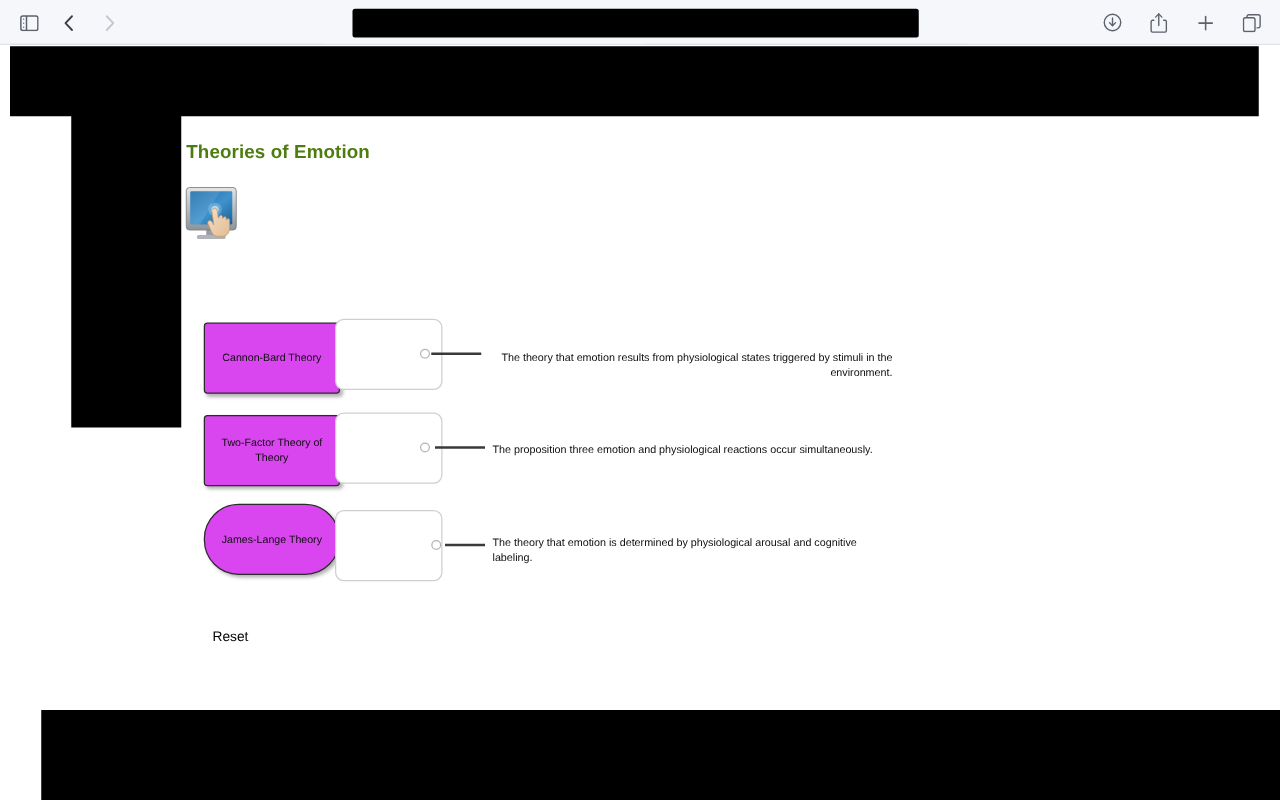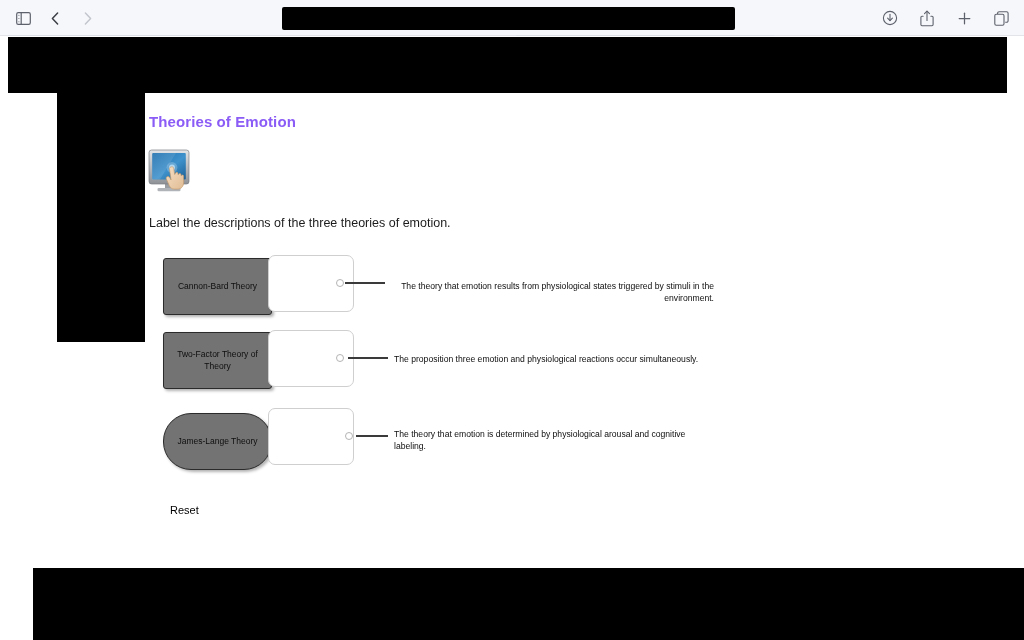--- a/index.html
+++ b/index.html
@@ -75,21 +75,21 @@
     width: 1024px; height: 604px;
     background: #ffffff;
     overflow: hidden;
   }
 
   .page-title {
     position: absolute;
     left: 149px; top: 77px;
     font-size: 15px;
     font-weight: bold;
-    color: #8b5cf6;
+    color: #4d7c0f;
     letter-spacing: .1px;
   }
 
   
   .activity-icon {
     position: absolute;
     left: 148px; top: 112px;
     width: 46px; height: 52px;
   }
 
@@ -105,21 +105,21 @@
     position: absolute;
     left: 0; top: 0;
     width: 1024px; height: 604px;
   }
 
   .match-row { position: absolute; left: 0; }
 
   .tile {
     position: absolute;
     width: 109px; height: 57px;
-    background: #737373;
+    background: #d946ef;
     border: 1.5px solid #2b2b2b;
     border-radius: 3px;
     box-shadow: 2px 2px 3px rgba(0,0,0,0.30);
     display: flex;
     align-items: center;
     justify-content: center;
     text-align: center;
     font-size: 8.5px;
     line-height: 1.35;
     color: #0e0e0e;
@@ -293,21 +293,20 @@
 
         <path d="M4.2 5 H28 L12 31.5 H4.2 Z" fill="#ffffff" opacity="0.10"></path>
 
         <circle cx="24" cy="19.5" r="5.4" fill="#ffffff" opacity="0.22"></circle>
         <circle cx="24" cy="19.5" r="3.0" fill="#cfe9fb" opacity="0.72"></circle>
 
         <path d="M22.6 19.2 c1.3 -0.9 2.9 -0.3 3.1 1.1 l1.0 6.2 0.9 -1.6 c0.6 -1.0 2.1 -0.8 2.3 0.4 l0.2 1.5 0.8 -0.9 c0.7 -0.8 2.0 -0.4 2.1 0.7 l0.1 1.3 0.7 -0.6 c0.7 -0.6 1.8 -0.2 1.8 0.8 l0 6.6 c0 3.6 -2.4 6.4 -5.9 6.4 l-3.2 0 c-2.6 0 -4.3 -1.4 -5.3 -3.7 l-2.9 -6.6 c-0.5 -1.2 0.3 -2.3 1.5 -2.3 1.0 0 1.6 0.5 2.1 1.4 l1.2 2.1 -1.6 -10.8 c-0.2 -1.2 0.2 -1.9 1.1 -2.0 Z" fill="url(#skinGrad)" stroke="#c49a6c" stroke-width="0.65" stroke-linejoin="round"></path>
       </svg>
     </div>
 
-    <p class="instruction">Label the descriptions of the three theories of emotion.</p>
 
     <div class="exercise">
 
       <div class="match-row">
         <div class="tile" style="left:163px; top:222px;">Cannon-Bard Theory</div>
 
         <div class="dropzone" style="left:268px; top:219px;"></div>
 
         <div class="connector-dot" style="left:336px; top:243px;"></div>
         <div class="connector-line" style="left:345px; top:246px; width:40px;"></div>
@@ -320,21 +319,21 @@
 
         <div class="dropzone" style="left:268px; top:294px;"></div>
 
         <div class="connector-dot" style="left:336px; top:318px;"></div>
         <div class="connector-line" style="left:348px; top:321px; width:40px;"></div>
 
         <p class="description" style="left:394px; top:317px;">The proposition three emotion and physiological reactions occur simultaneously.</p>
       </div>
 
       <div class="match-row">
-        <div class="tile" style="left:163px; top:377px;border-radius:28px;">James-Lange Theory</div>
+        <div class="tile" style="left:163px; top:367px;border-radius:28px;">James-Lange Theory</div>
 
         <div class="dropzone" style="left:268px; top:372px;"></div>
 
         <div class="connector-dot" style="left:345px; top:396px;"></div>
         <div class="connector-line" style="left:356px; top:399px; width:32px;"></div>
 
         <p class="description" style="left:394px; top:392px;">The theory that emotion is determined by physiological arousal and cognitive labeling.</p>
       </div>
 
       <button class="reset-btn">Reset</button>

